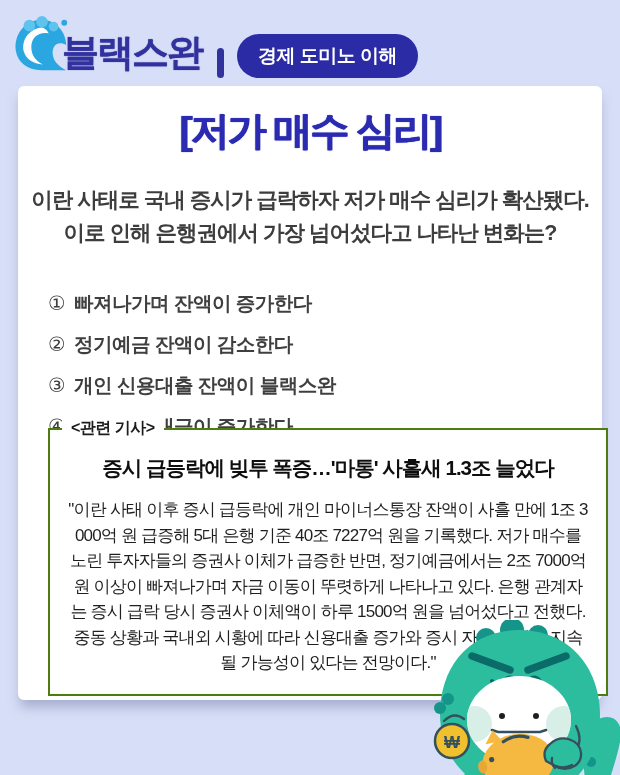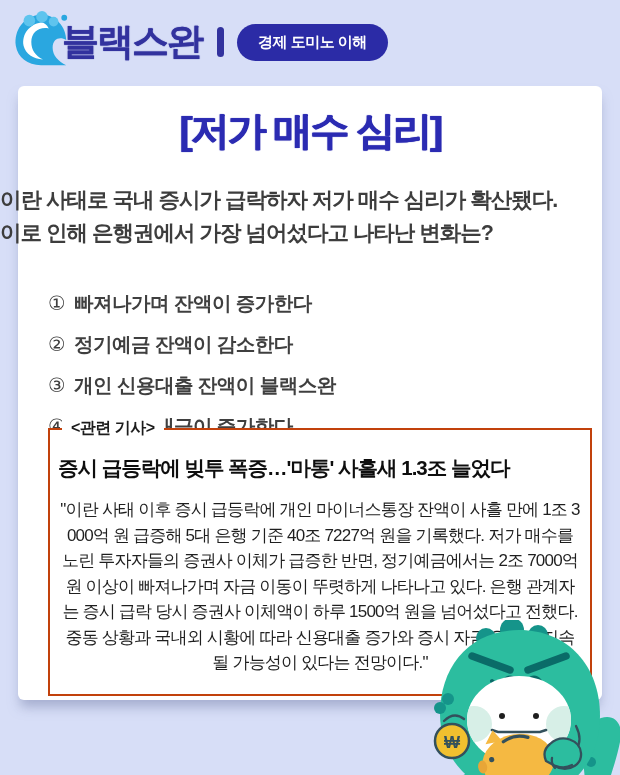--- a/index.html
+++ b/index.html
@@ -4,47 +4,47 @@
 <style>
   html,body{margin:0;padding:0;}
   body{
     width:620px;height:775px;overflow:hidden;position:relative;
     background:#d7def7;
     font-family:"Liberation Sans","DejaVu Sans",sans-serif;
   }
   .canvas{position:absolute;inset:0;width:620px;height:775px;overflow:hidden;}
 
   
-  .hdr{position:absolute;top:6px;left:10px;height:72px;display:flex;align-items:center;z-index:3;}
+  .hdr{position:absolute;top:6px;left:10px;height:72px;display:flex;align-items:flex-end;z-index:3;}
   .wave{width:62px;height:62px;margin-right:-10px;position:relative;top:-2px;}
   .brand{font-size:37px;font-weight:900;color:#32329e;letter-spacing:-2px;
          text-shadow:0 0 1px #32329e;}
   .divider{display:inline-block;width:7px;height:30px;background:#32329e;border-radius:4px;
            margin:0 13px 0 15px;overflow:hidden;text-indent:-999px;}
-  .badge{background:#2b2ba6;color:#ffffff;font-size:15px;font-weight:700;
+  .badge{background:#2b2ba6;color:#ffffff;font-size:19px;font-weight:700;
          padding:9px 21px;border-radius:22px;letter-spacing:-0.5px;white-space:nowrap;}
 
   
   .card{position:absolute;left:18px;top:86px;width:584px;height:614px;background:#ffffff;
         border-radius:6px;box-shadow:0 9px 12px -2px rgba(125,135,175,.55);z-index:1;}
   .title{margin:18px 0 18px;text-align:center;color:#2b2bb2;font-size:39px;font-weight:900;
          letter-spacing:-2px;text-shadow:0 0 1px #2b2bb2, 1px 0 0 #2b2bb2;}
-  .question{margin:26px -18px 0;width:620px;color:#3d3d3d;
+  .question{margin:26px -18px 0;width:620px;text-align:center;color:#3d3d3d;
             font-size:21.5px;font-weight:700;line-height:33px;letter-spacing:-1px;}
   .options{list-style:none;margin:40px 0 0 30px;padding:0;}
   .options li{font-size:19.5px;color:#3f3f3f;font-weight:600;letter-spacing:-0.5px;
               margin-bottom:14px;display:flex;align-items:center;}
   .opt-num{margin-right:9px;font-weight:400;}
 
   
-  .artbox{position:absolute;left:30px;top:342px;width:524px;border:2px solid #c2410c;
-          padding:24px 8px 18px;background:#ffffff;}
+  .artbox{position:absolute;left:30px;top:342px;width:524px;border:2px solid #4d7c0f;
+          padding:24px 16px 18px;background:#ffffff;}
   .artlabel{position:absolute;top:-12px;left:12px;background:#ffffff;padding:0 9px;
             font-size:16px;font-weight:800;color:#1c1c1c;letter-spacing:-0.5px;}
-  .headline{margin:0 0 15px;text-align:left;font-size:20.5px;font-weight:800;color:#0e0e0e;
+  .headline{margin:0 0 15px;text-align:center;font-size:20.5px;font-weight:800;color:#0e0e0e;
             letter-spacing:-1px;}
   .artbody{margin:0;text-align:center;font-size:17px;line-height:25.5px;color:#1f1f1f;
            font-weight:500;letter-spacing:-0.8px;word-break:break-all;}
 
   
   .mascot{position:absolute;right:-4px;bottom:-10px;width:200px;height:165px;z-index:4;}
 </style>
 </head>
 <body>
 

